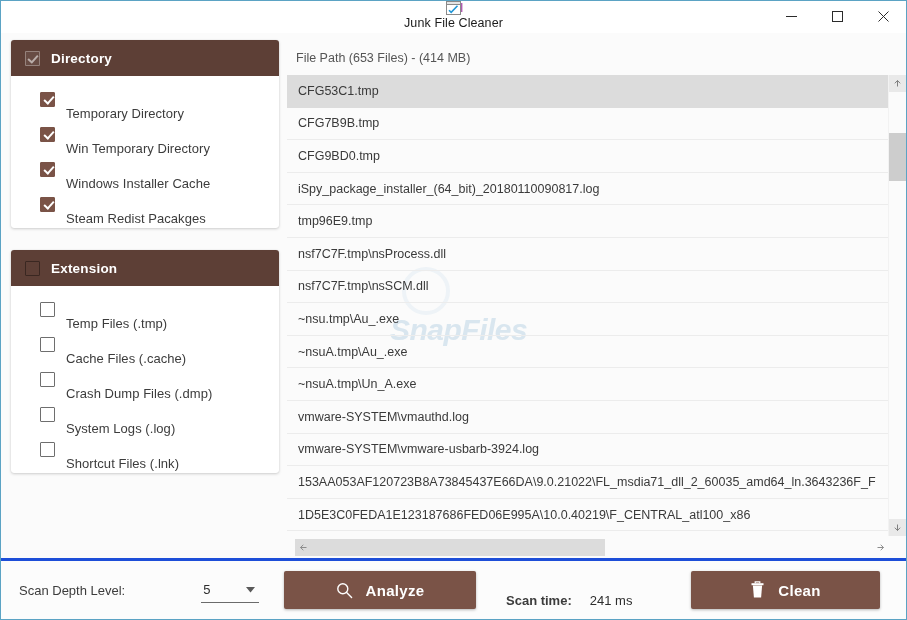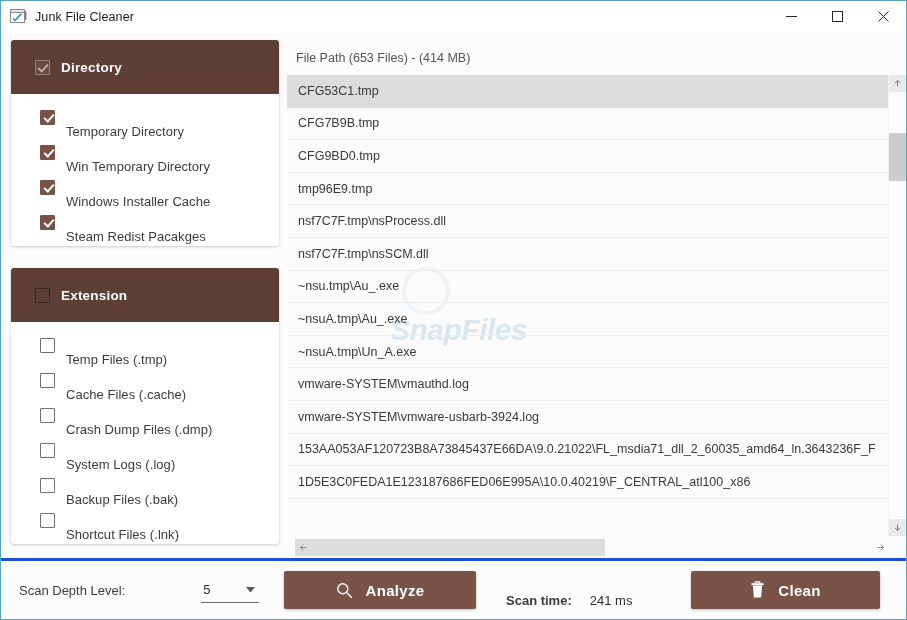--- a/index.html
+++ b/index.html
@@ -30,20 +30,21 @@
 
   
   .titlebar {
     height: 31px;
     min-height: 31px;
     background: #ffffff;
     display: flex;
     align-items: center;
     position: relative;
     border-bottom: 1px solid #ffffff;
+    flex-direction: column;
   }
   .app-icon {
     width: 17px;
     height: 15px;
     margin-left: 9px;
     margin-right: 8px;
     position: relative;
     flex: 0 0 auto;
   }
   .app-icon svg { display: block; }
@@ -93,24 +94,24 @@
     border-radius: 3px;
     box-shadow: 0 1px 3px rgba(0,0,0,0.18), 0 0 1px rgba(0,0,0,0.12);
     overflow: hidden;
     display: flex;
     flex-direction: column;
   }
   .card.directory { margin-bottom: 22px; }
 
   .card-header {
     background: #5d3f36;
-    height: 54px;
-    display: flex;
-    align-items: center;
-    padding-left: 24px;
+    height: 36px;
+    display: flex;
+    align-items: center;
+    padding-left: 14px;
     box-sizing: border-box;
   }
   .card-header .hdr-label {
     color: #ffffff;
     font-size: 13.5px;
     font-weight: bold;
     margin-left: 11px;
     letter-spacing: 0.2px;
   }
 
@@ -485,24 +486,20 @@
           <div class="opt-row">
             <span class="cb off"></span>
             <span class="opt-label">Crash Dump Files (.dmp)</span>
           </div>
           <div class="opt-row">
             <span class="cb off"></span>
             <span class="opt-label">System Logs (.log)</span>
           </div>
           <div class="opt-row">
             <span class="cb off"></span>
-            <span class="opt-label">Backup Files (.bak)</span>
-          </div>
-          <div class="opt-row">
-            <span class="cb off"></span>
             <span class="opt-label">Shortcut Files (.lnk)</span>
           </div>
         </div>
       </div>
 
     </div>
 
     <div class="right-col">
 
       <div class="list-header">File Path (653 Files) - (414 MB)</div>
@@ -511,20 +508,21 @@
         <div class="list-scroll-area">
 
           <div class="watermark">
             <span class="wm-circle"></span>
             <span>SnapFiles</span>
           </div>
 
           <div class="file-row selected">CFG53C1.tmp</div>
           <div class="file-row">CFG7B9B.tmp</div>
           <div class="file-row">CFG9BD0.tmp</div>
+          <div class="file-row">iSpy_package_installer_(64_bit)_20180110090817.log</div>
           <div class="file-row">tmp96E9.tmp</div>
           <div class="file-row">nsf7C7F.tmp\nsProcess.dll</div>
           <div class="file-row">nsf7C7F.tmp\nsSCM.dll</div>
           <div class="file-row">~nsu.tmp\Au_.exe</div>
           <div class="file-row">~nsuA.tmp\Au_.exe</div>
           <div class="file-row">~nsuA.tmp\Un_A.exe</div>
           <div class="file-row">vmware-SYSTEM\vmauthd.log</div>
           <div class="file-row">vmware-SYSTEM\vmware-usbarb-3924.log</div>
           <div class="file-row">153AA053AF120723B8A73845437E66DA\9.0.21022\FL_msdia71_dll_2_60035_amd64_ln.3643236F_F</div>
           <div class="file-row">1D5E3C0FEDA1E123187686FED06E995A\10.0.40219\F_CENTRAL_atl100_x86</div>

